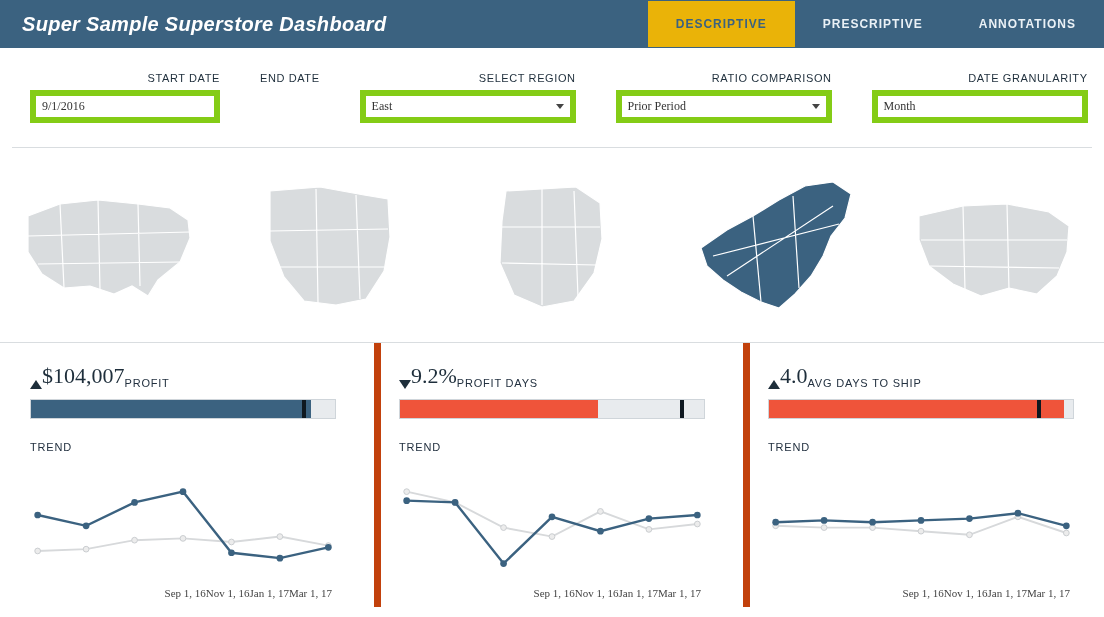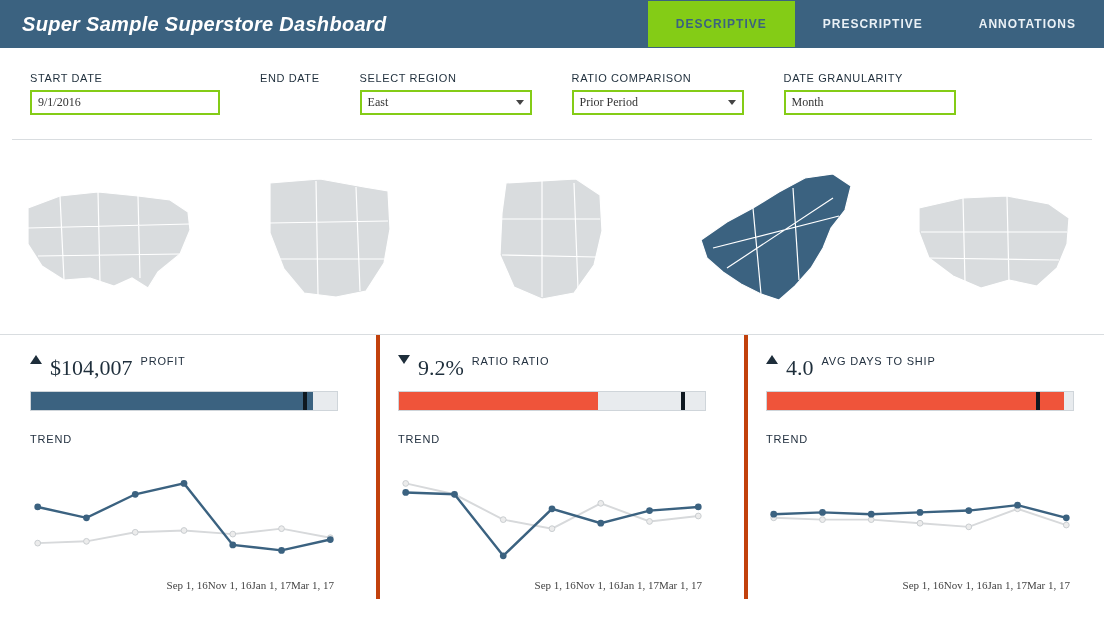--- a/index.html
+++ b/index.html
@@ -30,59 +30,60 @@
   .tab {
     font-family: "Helvetica Neue", Arial, sans-serif;
     font-size: 12px;
     font-weight: 700;
     letter-spacing: 1px;
     padding: 16px 28px;
     color: #eaf1f6;
     cursor: pointer;
   }
   .tab.active {
-    background: #84cc16;
+    background: #eab308;
     color: #3b6280;
   }
   
   .filters {
     display: flex;
     gap: 40px;
     padding: 24px 30px 18px;
   }
   .filter { flex: 0 0 auto; }
   .filter label {
     display: block;
     font-family: "Helvetica Neue", Arial, sans-serif;
     font-size: 11px;
     letter-spacing: .6px;
     color: #1e2e3b;
     margin-bottom: 6px;
+    text-align: right;
   }
   .filter .control {
-    border: 2px solid #84cc16;
+    border: 6px solid #84cc16;
     font-size: 12px;
     padding: 3px 6px;
     background: #fff;
     color: #333;
     min-height: 22px;
     display: flex;
     align-items: center;
     justify-content: space-between;
     cursor: pointer;
   }
   .filter .chev {
     width: 0; height: 0;
     border-left: 4px solid transparent;
     border-right: 4px solid transparent;
     border-top: 5px solid #444;
     margin-left: 8px;
   }
   .w-date  .control { width: 190px; }
-  .w-combo .control { width: 172px; }
+  .w-combo .control { width: 216px; }
 
   .divider { border-top: 1px solid #d9dde0; margin: 6px 12px 0; }
 
   
   .maps {
     display: flex;
     justify-content: space-around;
     align-items: center;
     padding: 28px 10px 26px;
     gap: 20px;
@@ -94,27 +95,26 @@
   
   .cards {
     display: flex;
     gap: 20px;
     padding: 0 12px;
     border-top: 1px solid #d9dde0;
   }
   .card {
     flex: 1;
     padding: 20px 18px 8px;
-    border-left: 4px solid #c2410c;
+    border-left: 7px solid #c2410c;
   }
   .card:first-child { border-left: none; }
   .kpi-head {
     display: flex;
-    align-items: flex-start;
-    gap: 8px;
+    align-items: flex-end;
     color: #1e2e3b;
     margin-bottom: 10px;
   }
   .tri-up, .tri-down {
     display: inline-block;
     width: 0; height: 0;
     border-left: 6px solid transparent;
     border-right: 6px solid transparent;
   }
   .tri-up   { border-bottom: 9px solid #1e2e3b; }
@@ -271,21 +271,21 @@
       <span>Nov 1, 16</span>
       <span>Jan 1, 17</span>
       <span>Mar 1, 17</span>
     </div>
   </div>
 
   <div class="card">
     <div class="kpi-head">
       <span class="tri-down"></span>
       <span class="kpi-value">9.2%</span>
-      <span class="kpi-label">RATIO RATIO</span>
+      <span class="kpi-label">PROFIT DAYS</span>
     </div>
     <div class="bullet">
       <div class="fill red" style="width:65%"></div>
       <div class="mark" style="left:92%"></div>
     </div>
     <div class="trend-label">TREND</div>
     <svg class="trend-svg" viewBox="0 0 320 110">
         <path class="prev" d="M8 21.159999999999997 L58.666666666666664 32.44 L109.33333333333333 58.76 L160 68.16 L210.66666666666666 41.839999999999996 L261.33333333333337 60.64 L312 55"></path>
         <circle class="p" r="3" cx="8" cy="21.159999999999997"></circle>
         <circle class="p" r="3" cx="58.666666666666664" cy="32.44"></circle>

